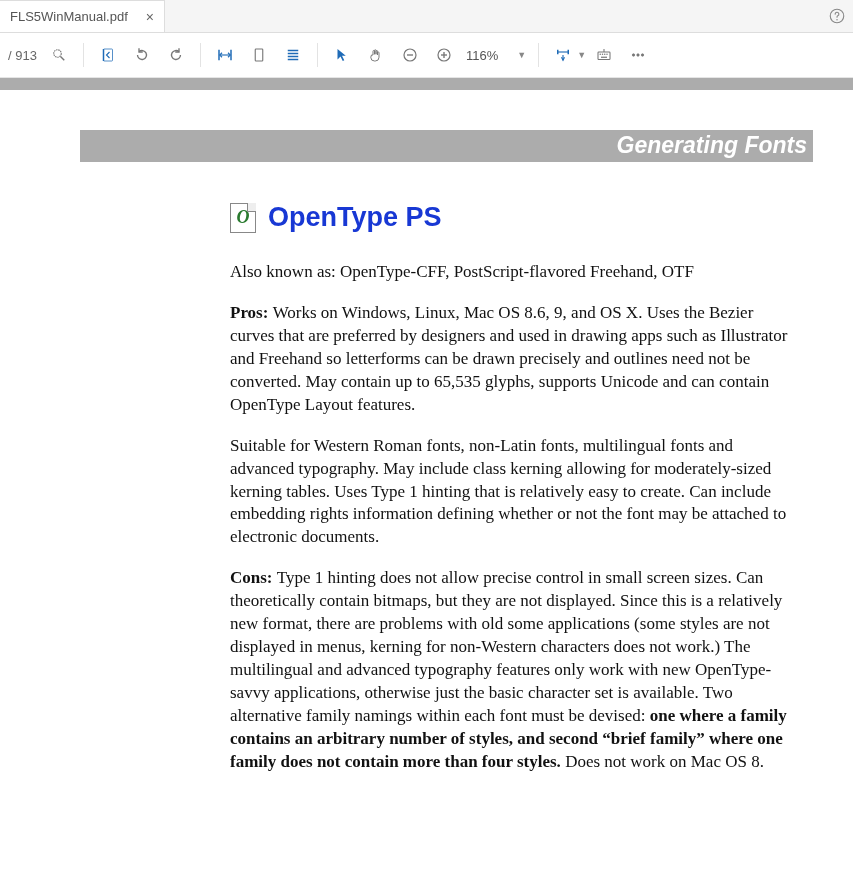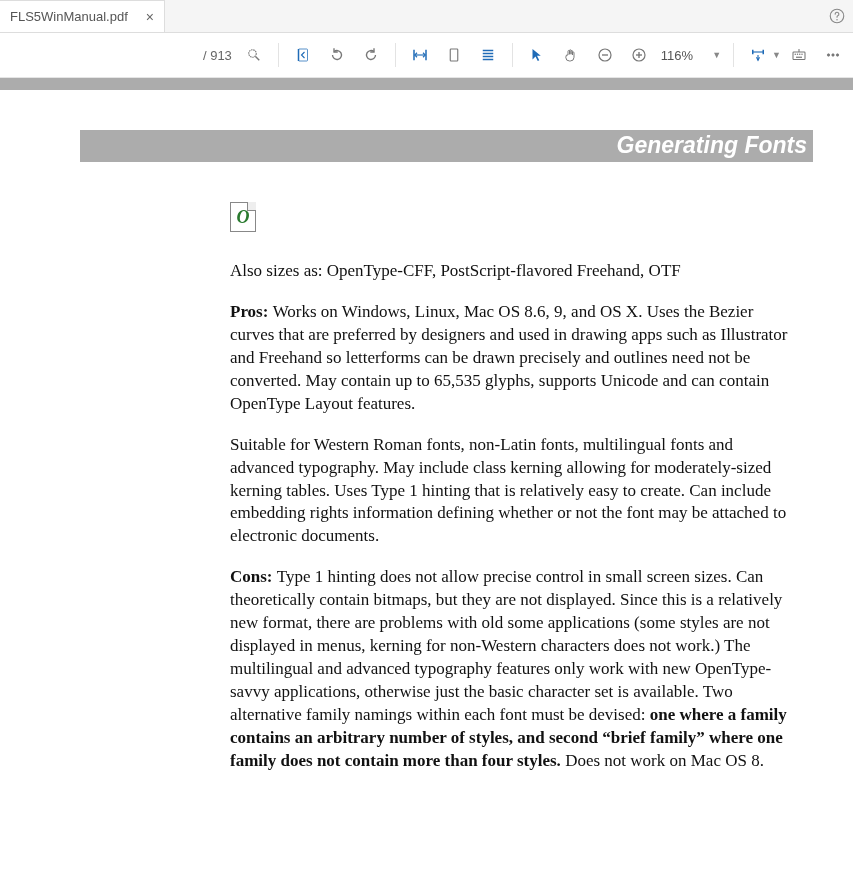--- a/index.html
+++ b/index.html
@@ -4,21 +4,21 @@
 <style>
   html,body{margin:0;padding:0;font-family:"Segoe UI",Arial,sans-serif;font-size:13px;color:#333;background:#fff;width:853px;}
   
   .tabstrip{height:32px;border-bottom:1px solid #ddd;background:#f5f5f5;display:flex;align-items:stretch;}
   .tab{display:flex;align-items:center;background:#fff;border-right:1px solid #ddd;padding:0 10px;font-size:13px;color:#555;gap:18px;border-top:1px solid #ddd;}
   .tab .close{font-size:14px;color:#666;cursor:pointer;}
   .tabstrip-spacer{flex:1;}
   .help-btn{width:32px;display:flex;align-items:center;justify-content:center;color:#555;}
   .help-btn svg{width:18px;height:18px;}
   
-  .toolbar{height:44px;border-bottom:1px solid #e5e5e5;display:flex;align-items:center;padding:0 4px;gap:2px;color:#555;justify-content:flex-end;}
+  .toolbar{height:44px;border-bottom:1px solid #e5e5e5;display:flex;align-items:center;padding:0 4px;gap:2px;color:#555;}
   .toolbar .btn{width:32px;height:32px;display:flex;align-items:center;justify-content:center;border-radius:3px;}
   .toolbar .sep{width:1px;height:24px;background:#e3e3e3;margin:0 6px;}
   .toolbar .pagecount{font-size:13px;color:#666;margin:0 4px;}
   .toolbar svg{width:18px;height:18px;}
   .toolbar .blue svg{stroke:#1f6bb7;fill:none;}
   .toolbar .blue-fill svg{fill:#1f6bb7;}
   .toolbar .gray svg{stroke:#777;fill:none;}
   .zoom{font-size:13px;color:#555;display:flex;align-items:center;gap:19px;padding:0 4px;}
   .zoom .caret{font-size:9px;color:#888;}
   
@@ -182,22 +182,23 @@
   <div class="topstripe"></div>
   <div class="page">
     <div class="bannerwrap">
       <div class="banner">Generating Fonts</div>
     </div>
     <div class="section">
       <div class="heading">
         <div class="docicon">
             <span>O</span>
           </div>
+        <div class="h1">OpenType PS</div>
       </div>
       <div class="body">
-        <p><span class="label">Also sizes as: </span><span>OpenType-CFF, PostScript-flavored Freehand, OTF</span></p>
+        <p><span class="label">Also known as: </span><span>OpenType-CFF, PostScript-flavored Freehand, OTF</span></p>
         <p><b>Pros: </b><span>Works on Windows, Linux, Mac OS 8.6, 9, and OS X. Uses the Bezier curves that are preferred by designers and used in drawing apps such as Illustrator and Freehand so letterforms can be drawn precisely and outlines need not be converted. May contain up to 65,535 glyphs, supports Unicode and can contain OpenType Layout features.</span></p>
         <p>Suitable for Western Roman fonts, non-Latin fonts, multilingual fonts and advanced typography. May include class kerning allowing for moderately-sized kerning tables. Uses Type 1 hinting that is relatively easy to create. Can include embedding rights information defining whether or not the font may be attached to electronic documents.</p>
         <p><b>Cons: </b><span>Type 1 hinting does not allow precise control in small screen sizes. Can theoretically contain bitmaps, but they are not displayed. Since this is a relatively new format, there are problems with old some applications (some styles are not displayed in menus, kerning for non-Western characters does not work.) The multilingual and advanced typography features only work with new OpenType-savvy applications, otherwise just the basic character set is available. Two alternative family namings within each font must be devised: </span><b>one where a family contains an arbitrary number of styles, and second “brief family” where one family does not contain more than four styles.</b><span> Does not work on Mac OS 8.</span></p>
       </div>
     </div>
   </div>
 </div>
 
 </body></html>

